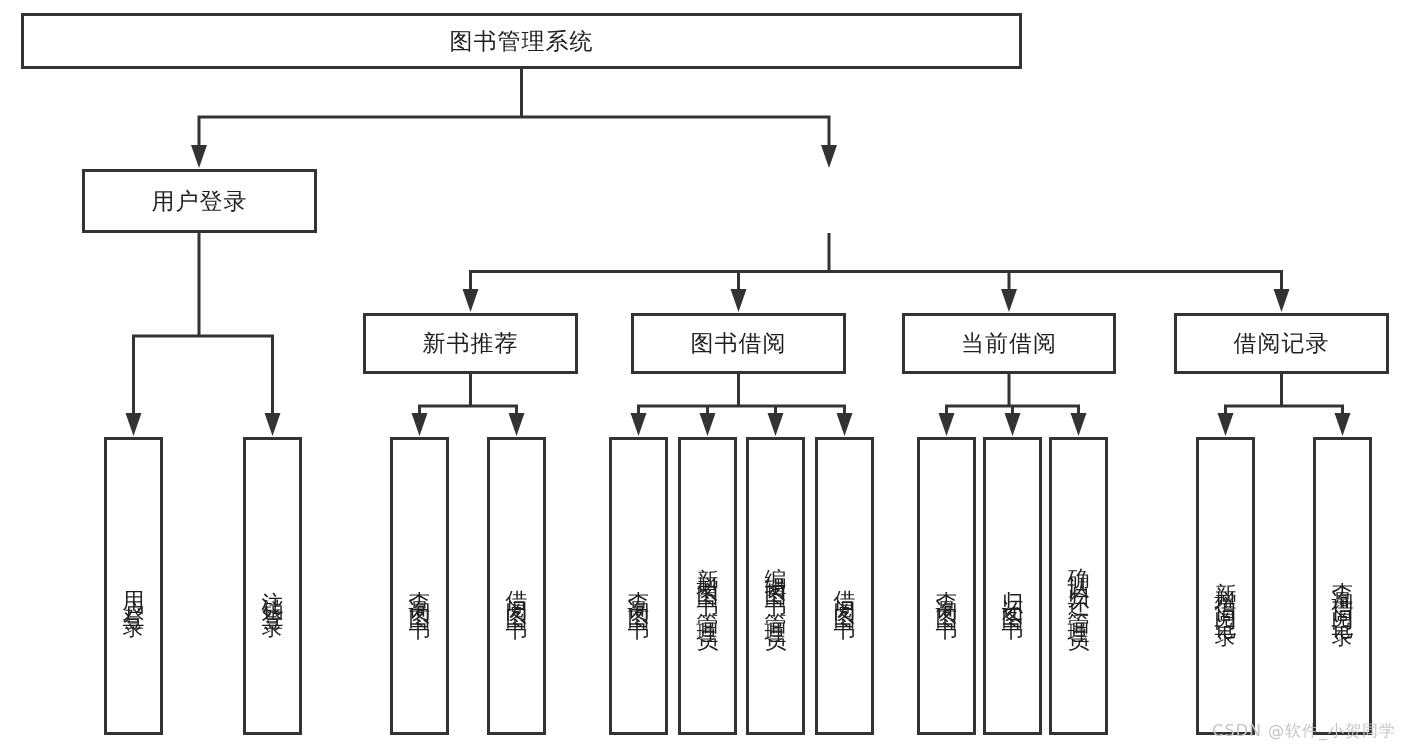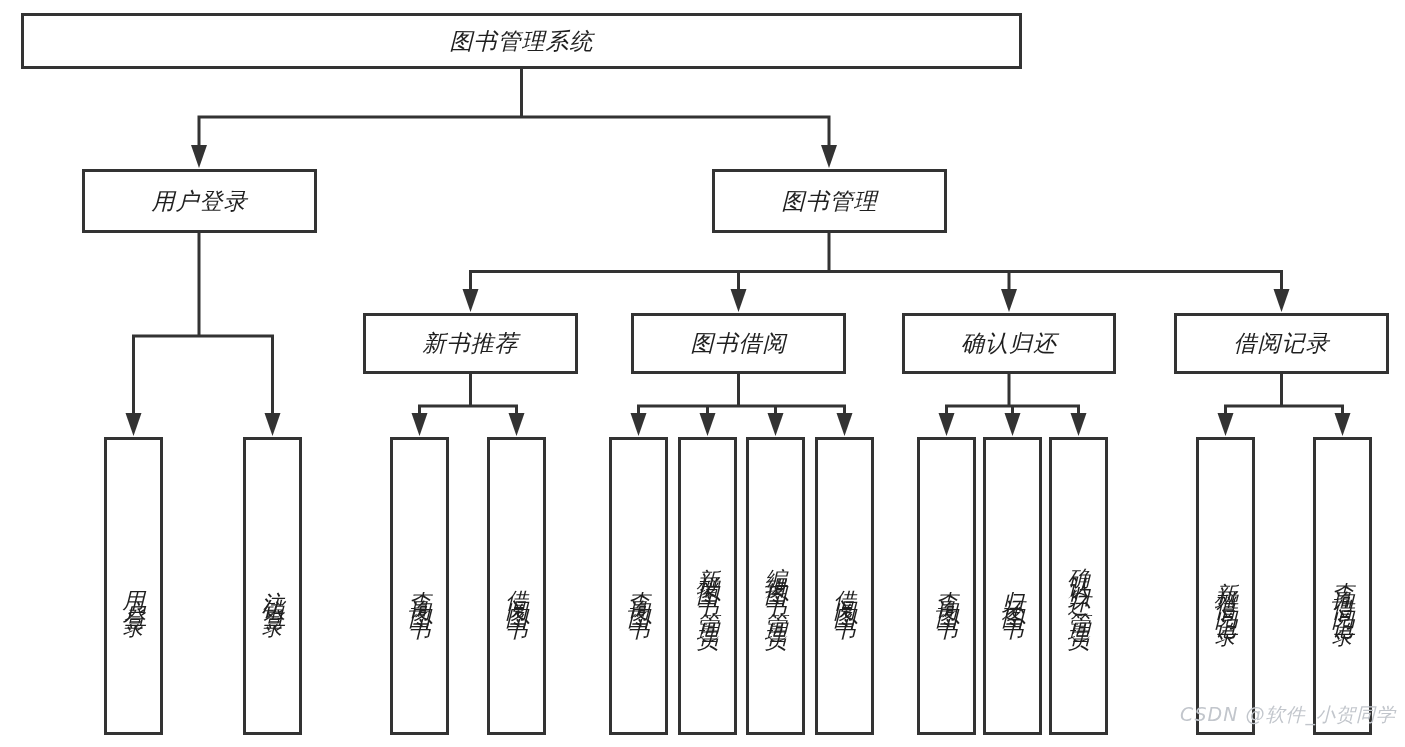--- a/index.html
+++ b/index.html
@@ -4,21 +4,21 @@
 <style>
   :root{
     --line:#333333;
     --text:#1f1f1f;
     --watermark:#c2c6cc;
     --background:#ffffff;
   }
   *{box-sizing:border-box;margin:0;padding:0;}
   html,body{width:1405px;height:747px;background:var(--background);overflow:hidden;}
   body{font-family:"DejaVu Sans","Liberation Sans",sans-serif;color:var(--text);}
-  .canvas{position:relative;width:1405px;height:747px;background:var(--background);font-style:italic;}
+  .canvas{position:relative;width:1405px;height:747px;background:var(--background);}
   .wires{position:absolute;left:0;top:0;}
   .wires path{stroke:var(--line);stroke-width:3;fill:none;}
   .wires polygon{fill:var(--line);stroke:none;}
   .node{
     position:absolute;
     border:3px solid var(--line);
     background:#fff;
     display:flex;align-items:center;justify-content:center;
     font-size:23px;
     letter-spacing:1px;
@@ -35,22 +35,22 @@
     writing-mode:vertical-rl;
     font-size:22px;
     letter-spacing:9px;
     margin-bottom:-9px;
     line-height:1;
     white-space:nowrap;
   }
   .watermark{
     position:absolute;
     right:9px;
-    bottom:19px;
-    font-size:19px;
+    bottom:5px;
+    font-size:16px;
     color:var(--watermark);
     letter-spacing:1px;
   }
 </style>
 </head>
 <body>
 
 <div class="canvas">
 
   <svg class="wires" width="1405" height="747" viewBox="0 0 1405 747" xmlns="http://www.w3.org/2000/svg">
@@ -89,32 +89,29 @@
     <polygon points="1334.5,413 1350.5,413 1342.5,436"></polygon>
   </svg>
 
   <div class="node" style="left:21px;top:13px;width:1001px;height:56px">
     <span>图书管理系统</span>
   </div>
 
   <div class="node" style="left:82px;top:169px;width:235px;height:64px">
     <span>用户登录</span>
   </div>
-  <div class="node" style="left:712px;top:169px;width:235px;height:64px">
-    <span>图书管理</span>
-  </div>
 
   <div class="node" style="left:631px;top:313px;width:215px;height:61px">
     <span>图书借阅</span>
   </div>
   <div class="node" style="left:363px;top:313px;width:215px;height:61px">
     <span>新书推荐</span>
   </div>
   <div class="node" style="left:902px;top:313px;width:214px;height:61px">
-    <span>确认归还</span>
+    <span>当前借阅</span>
   </div>
   <div class="node" style="left:1174px;top:313px;width:215px;height:61px">
     <span>借阅记录</span>
   </div>
 
   <div class="vnode" style="left:104px;top:437px;width:59px;height:298px">
     <span>用户登录</span>
   </div>
   <div class="vnode" style="left:243px;top:437px;width:59px;height:298px">
     <span>注销登录</span>

